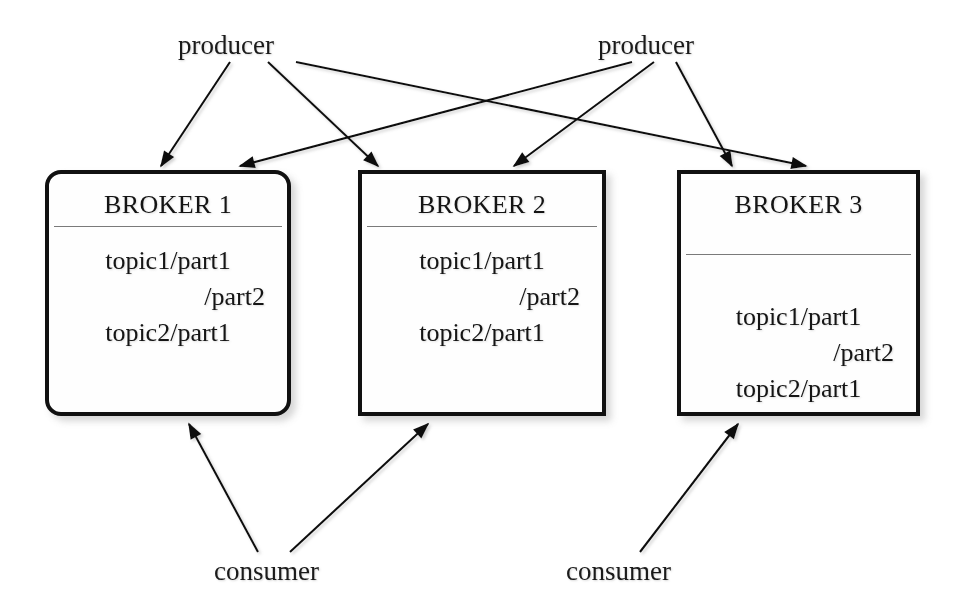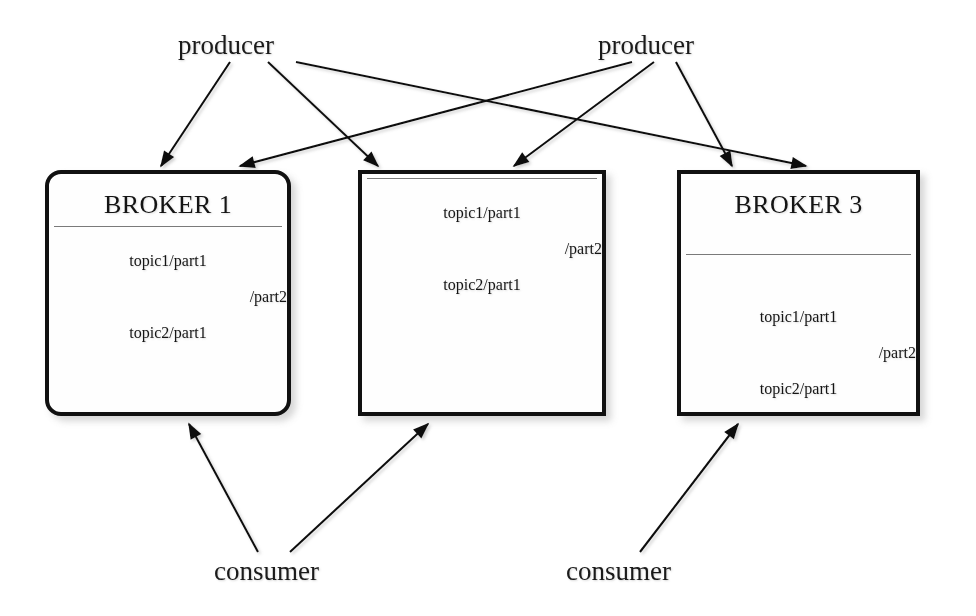--- a/index.html
+++ b/index.html
@@ -63,28 +63,29 @@
     border-top: 1.6px solid #7a7a7a;
     margin: 4px 5px 0 5px;
   }
   .broker-body {
     padding-top: 16px;
     display: flex;
     flex-direction: column;
     align-items: center;
   }
   .topic-line {
-    font-size: 16px;
+    font-size: 26px;
     line-height: 36px;
     color: #151515;
     white-space: pre;
     text-shadow: 1px 1px 2px rgba(150,150,150,0.3);
   }
   .topic-line.indent {
     align-self: flex-end;
+    padding-right: 22px;
   }
 </style>
 </head>
 <body>
 
 <div id="canvas" style="background: rgb(255, 255, 255);">
 
   <svg id="wires" viewBox="0 0 976 616" xmlns="http://www.w3.org/2000/svg">
     <defs>
       <marker id="ah" markerWidth="9" markerHeight="9" refX="7.4" refY="3.1" orient="auto" markerUnits="strokeWidth">
@@ -117,20 +118,23 @@
     </div>
     <div class="broker-divider"></div>
     <div class="broker-body">
       <div class="topic-line">topic1/part1</div>
       <div class="topic-line indent">/part2</div>
       <div class="topic-line">topic2/part1</div>
     </div>
   </div>
 
   <div class="broker-box" style="left:358px; top:170px; width:248px; height:246px;">
+    <div class="broker-title-wrap">
+      <span class="broker-title">BROKER 2</span>
+    </div>
     <div class="broker-divider"></div>
     <div class="broker-body">
       <div class="topic-line">topic1/part1</div>
       <div class="topic-line indent">/part2</div>
       <div class="topic-line">topic2/part1</div>
     </div>
   </div>
 
   <div class="broker-box" style="left:677px; top:170px; width:243px; height:246px;gap:28px;">
     <div class="broker-title-wrap">

